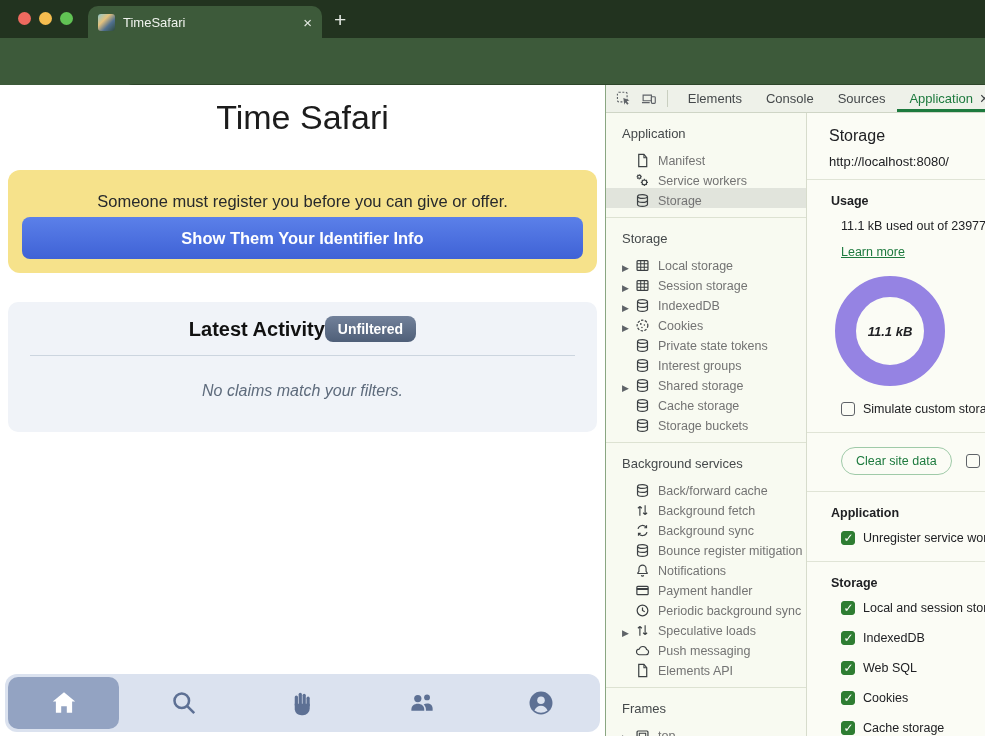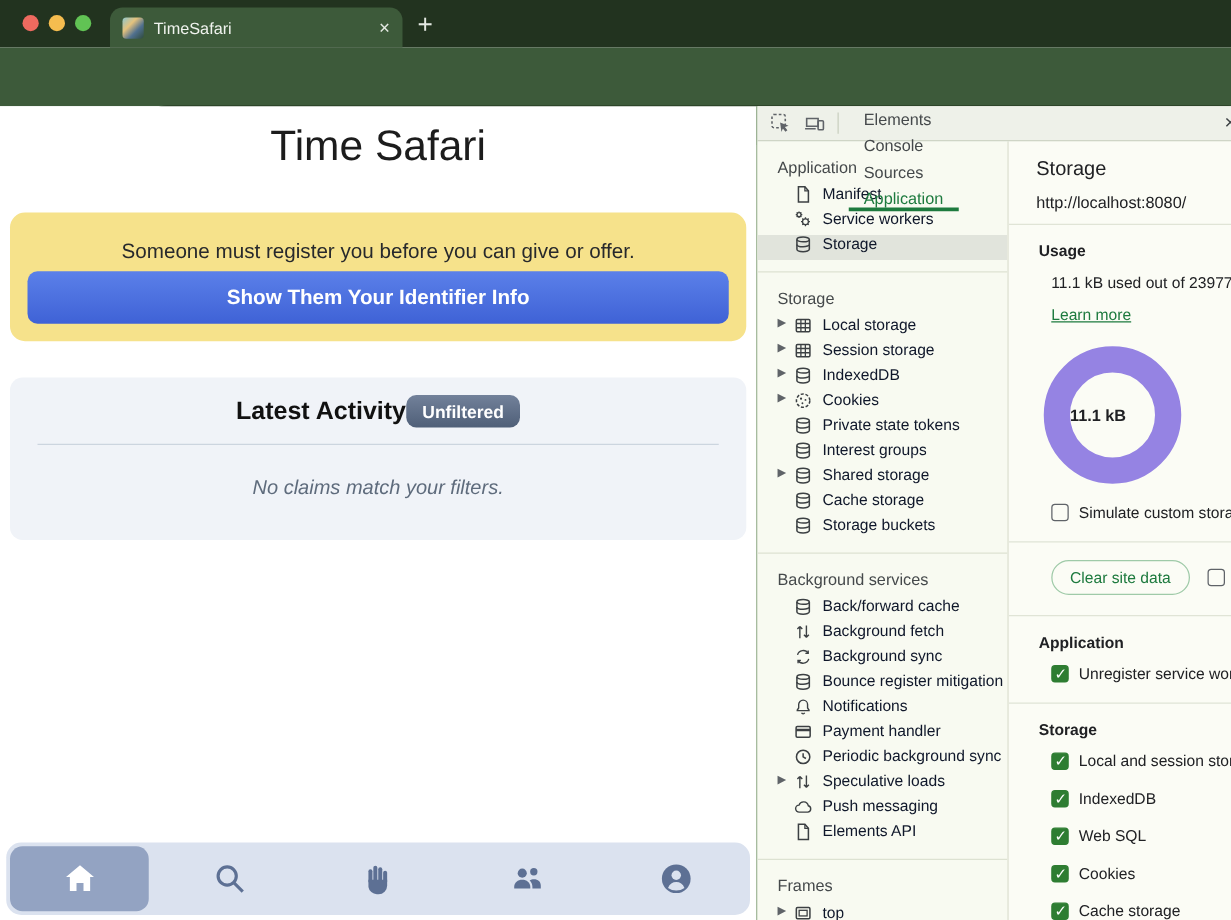--- a/index.html
+++ b/index.html
@@ -59,50 +59,50 @@
   .nav-tile { position:absolute; left:3px; top:3px; width:111px; height:52px; background:#93a3c2;
     border-radius:10px; display:flex; align-items:center; justify-content:center; }
   .nav-ic { width:28px; height:28px; color:#5d7094; }
   .nav-tile .nav-ic { color:#fff; }
 
   
   .dt-toolbar { position:relative; height:28px; background:#eef1e9; border-bottom:1px solid #cfd5c6;
     display:flex; align-items:center; }
   .dt-icbtn { width:17px; height:17px; color:#5f6368; margin-left:10px; }
   .dt-sep { width:1px; height:17px; background:#c9cfc0; margin:0 8px 0 10px; }
-  .dt-tabs { display:flex; height:100%;flex-direction:column; }
+  .dt-tabs { display:flex; height:100%; }
   .dt-tab { display:flex; align-items:center; padding:0 12px; font-size:13px; color:#45494b;
     border-bottom:3px solid transparent; border-top:3px solid transparent; cursor:pointer; white-space:nowrap;}
   .dt-tab.active { color:#1d7a3e; border-bottom-color:#1d7a3e; }
   .dt-close { position:absolute; right:-4px; top:5px; color:#3c4043; font-size:16px; }
   .dt-body { display:flex; height:623px; }
   .dt-sidebar { width:201px; background:#f8faf1; border-right:1px solid #d7dccc; overflow:hidden;
     padding-top:8px; }
   .sb-section { border-bottom:1px solid #dde2d2; padding-bottom:9px; margin-bottom:8px; }
   .sb-section:last-child { border-bottom:none; }
   .sb-header { font-size:13px; color:#45494b; padding:5px 0 7px 16px; white-space:nowrap; }
-  .sb-row { display:flex; align-items:flex-start; height:20px; padding-left:16px; font-size:12.5px;
-    color:#0f172a; cursor:pointer; white-space:nowrap; }
+  .sb-row { display:flex; align-items:flex-end; height:20px; padding-left:16px; font-size:12.5px;
+    color:#737373; cursor:pointer; white-space:nowrap; }
   .sb-row.selected { background:#e1e4dc; }
   .exp { width:13px; font-size:9px; color:#5f6368; flex:0 0 auto; }
   .exp.on::before { content:"▶"; }
   .sb-ic { width:15px; height:15px; color:#3c4043; flex:0 0 auto; margin-right:8px; }
   .sb-lbl { overflow:hidden; }
 
   .dt-panel { width:178px; overflow:hidden; background:#fbfcf5; }
   .panel-head { padding:14px 0 10px 22px; border-bottom:1px solid #e0e4d6; }
   .panel-title { font-size:16px; color:#202124; margin-bottom:9px; }
   .panel-origin { font-size:13px; color:#202124; white-space:nowrap; }
   .p-section { border-bottom:1px solid #e0e4d6; padding:14px 0 16px 0; }
   .p-h { font-size:12.5px; font-weight:700; color:#202124; margin:0 0 11px 24px; }
   .p-text { font-size:12.5px; color:#202124; margin-left:34px; white-space:nowrap; }
   .p-link { display:inline-block; font-size:12.5px; color:#1d7a3e; text-decoration:underline;
     margin:12px 0 0 34px; cursor:pointer; }
   .donut { width:110px; height:110px; border-radius:50%; border:21px solid #9583e3; margin:16px 0 0 28px;
-    display:flex; align-items:center; justify-content:flex-start; }
+    display:flex; align-items:center; justify-content:center;font-style:italic; }
   .donut-lbl { font-size:13px; font-weight:700; color:#202124; }
   .cbrow { display:flex; align-items:center; gap:8px; margin:16px 0 0 34px; font-size:12.5px;
     color:#202124; white-space:nowrap; }
   .cb { width:14px; height:14px; border:1.5px solid #5f6368; border-radius:3px; flex:0 0 auto;
     background:#fbfcf5; }
   .cb.checked { background:#2e7d32; border-color:#2e7d32; position:relative; }
   .cb.checked::after { content:"✓"; position:absolute; left:1.5px; top:-1.5px; color:#fff;
     font-size:12px; font-weight:700; }
   .clear-row { display:flex; align-items:center; gap:14px; margin-left:34px; }
   .clear-btn { border:1px solid #9fcaa8; color:#1d7a3e; background:transparent; border-radius:14px;

